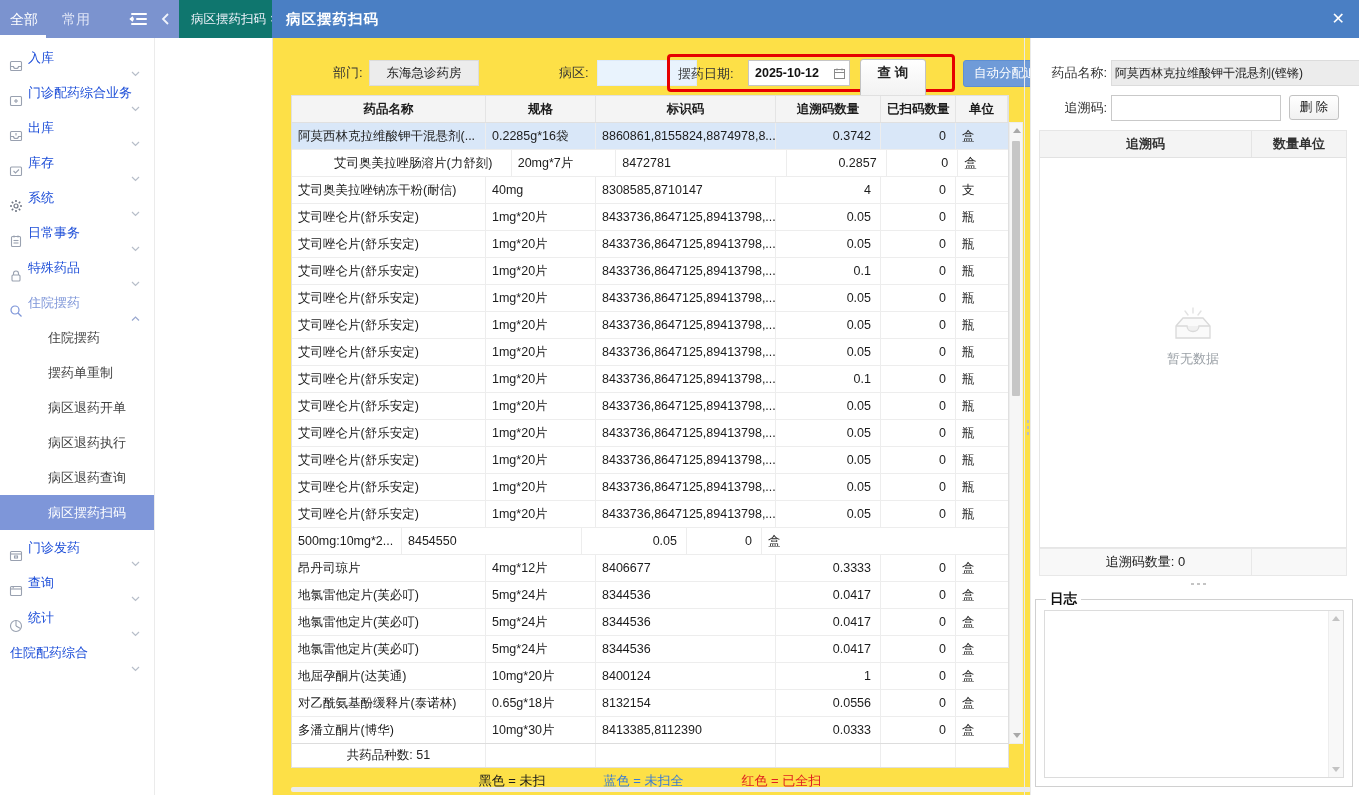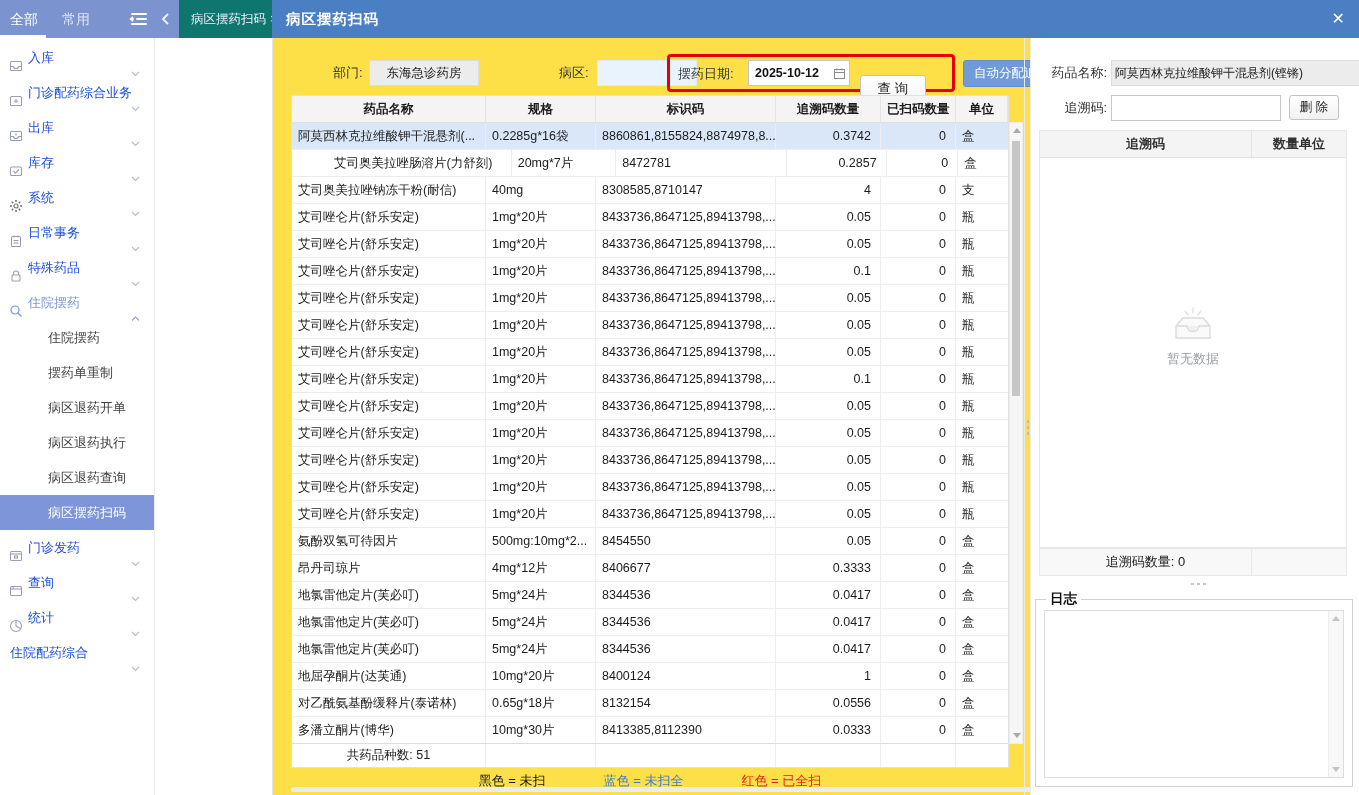--- a/index.html
+++ b/index.html
@@ -34,21 +34,21 @@
   
   .main { position:absolute; left:272px; top:38px; right:0; bottom:0; background:#fde047; border-left:1px solid #e4e4e4; }
   .flt-label { position:absolute; top:22px; height:26px; line-height:26px; font-size:13px; color:#333; }
   .inp { position:absolute; top:22px; height:26px; line-height:24px; font-size:12.5px; }
   .inp.gray { background:#ececec; border:1px solid #dcdcdc; text-align:center; color:#222; }
   .inp.bluebg { background:#e9f3fd; border:1px solid #ddeafa; }
   .red-box { position:absolute; left:394px; top:16px; width:288px; height:38px; border:3px solid #e60000; border-radius:4px; }
   .date-input { position:absolute; left:78px; top:3px; width:102px; height:26px; border:1px solid #c6c6c6; background:#fff; line-height:24px; padding:0 4px 0 6px; font-size:12.5px; font-weight:bold; color:#111; }
   .date-input svg { vertical-align:-1px; }
   .btn { border:1px solid #c2c2c2; background:linear-gradient(#ffffff,#f1f1f1); border-radius:3px; text-align:center; color:#222; cursor:pointer; }
-  .query-btn { position:absolute; left:190px; top:18px; width:66px; height:40px; line-height:26px; font-size:13.5px; }
+  .query-btn { position:absolute; left:190px; top:2px; width:66px; height:40px; line-height:26px; font-size:13.5px;font-weight:bold; }
   .auto-btn { position:absolute; left:690px; top:22px; height:27px; line-height:25px; padding:0 10px; background:#6f9bd8; border:1px solid #5f8fd2; border-radius:3px; color:#fff; font-size:12.5px; cursor:pointer; }
   .radios { position:absolute; left:802px; top:22px; height:26px; display:flex; gap:20px; align-items:center; }
   .radio { display:flex; align-items:center; gap:5px; cursor:pointer; font-size:13px; color:#333; }
   .rc { position:relative; width:14px; height:14px; border-radius:50%; border:1px solid #b3b3b3; background:#fff; }
   .rc.checked { border-color:#3b77d2; }
   .rc.checked::after { content:""; position:absolute; inset:3px; border-radius:50%; background:#3b77d2; }
 
   
   .dtable { position:absolute; left:18px; top:57px; width:718px; border:1px solid #e0e0e0; border-bottom:none; }
   .drow { display:flex; height:27px; border-bottom:1px solid #ededed; background:#fff; }
@@ -390,21 +390,20 @@
       </div>
       <div class="drow">
         <div class="dcell" style="width: 194px;">艾司唑仑片(舒乐安定)</div>
         <div class="dcell" style="width: 110px;">1mg*20片</div>
         <div class="dcell" style="width: 180px;">8433736,8647125,89413798,...</div>
         <div class="dcell r" style="width: 105px;">0.05</div>
         <div class="dcell r" style="width: 75px;">0</div>
         <div class="dcell" style="width: 52px;">瓶</div>
       </div>
       <div class="drow">
-        <div class="dcell" style="width: 194px;">氨酚双氢可待因片</div>
         <div class="dcell" style="width: 110px;">500mg:10mg*2...</div>
         <div class="dcell" style="width: 180px;">8454550</div>
         <div class="dcell r" style="width: 105px;">0.05</div>
         <div class="dcell r" style="width: 75px;">0</div>
         <div class="dcell" style="width: 52px;">盒</div>
       </div>
       <div class="drow">
         <div class="dcell" style="width: 194px;">昂丹司琼片</div>
         <div class="dcell" style="width: 110px;">4mg*12片</div>
         <div class="dcell" style="width: 180px;">8406677</div>

